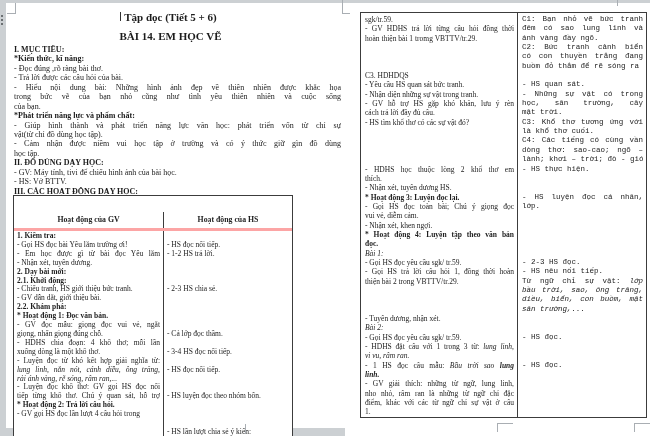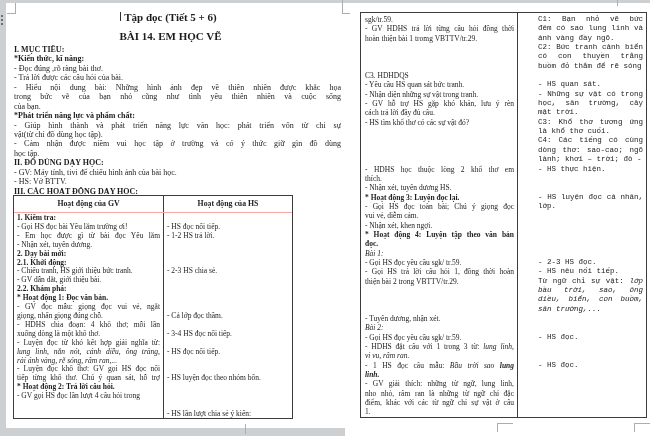--- a/index.html
+++ b/index.html
@@ -18,31 +18,31 @@
   .cursor{position:absolute;width:1px;height:9px;background:#333;}
   
   .lines .ln{height:var(--lh);line-height:var(--lh);overflow:hidden;white-space:nowrap;}
   .lines .ln.j{white-space:normal;text-align:justify;text-align-last:justify;}
   .b{font-weight:bold;}
   .i{font-style:italic;}
   
   .intro{position:absolute;left:14px;top:45px;width:327px;--lh:9.45px;font-size:8px;}
   
   .lt{position:absolute;left:13px;top:195px;width:278px;border:1px solid #3c3c3c;background:#fff;}
-  .lt-head{display:flex;border-bottom:1px solid #fca5a5;height:16px;}
+  .lt-head{display:flex;border-bottom:3px solid #fca5a5;height:16px;margin-top:16px;}
   .lt-head .hc{font-weight:bold;font-size:7.8px;line-height:16px;text-align:center;overflow:hidden;white-space:nowrap;}
   .lt-head .hc1{width:149px;border-right:1px solid #3c3c3c;}
   .lt-head .hc2{flex:1;text-align:center;}
   .lt-body{display:flex;height:205px;}
   .lt-body .cell{--lh:8.92px;font-size:7.5px;padding:1px 3px 0 3px;overflow:hidden;}
   .lt-body .c1{width:143px;border-right:1px solid #3c3c3c;}
   .lt-body .c2{flex:1;}
   
   .rt{position:absolute;left:360px;top:12px;width:287px;height:406px;border:1px solid #3c3c3c;
-      display:flex;background:#fff;box-sizing:border-box;gap:16px;}
+      display:flex;background:#fff;box-sizing:border-box;}
   .rt .cell{--lh:9.35px;font-size:7.5px;padding:2px 3px 0 4px;overflow:hidden;}
   .rt .c1{width:149px;border-right:1px solid #3c3c3c;}
   .rt .c2{flex:1;font-family:Liberation Mono, monospace;}
 </style>
 </head>
 <body>
 
 <div class="canvas">
 
   <div class="bg-top"></div>

